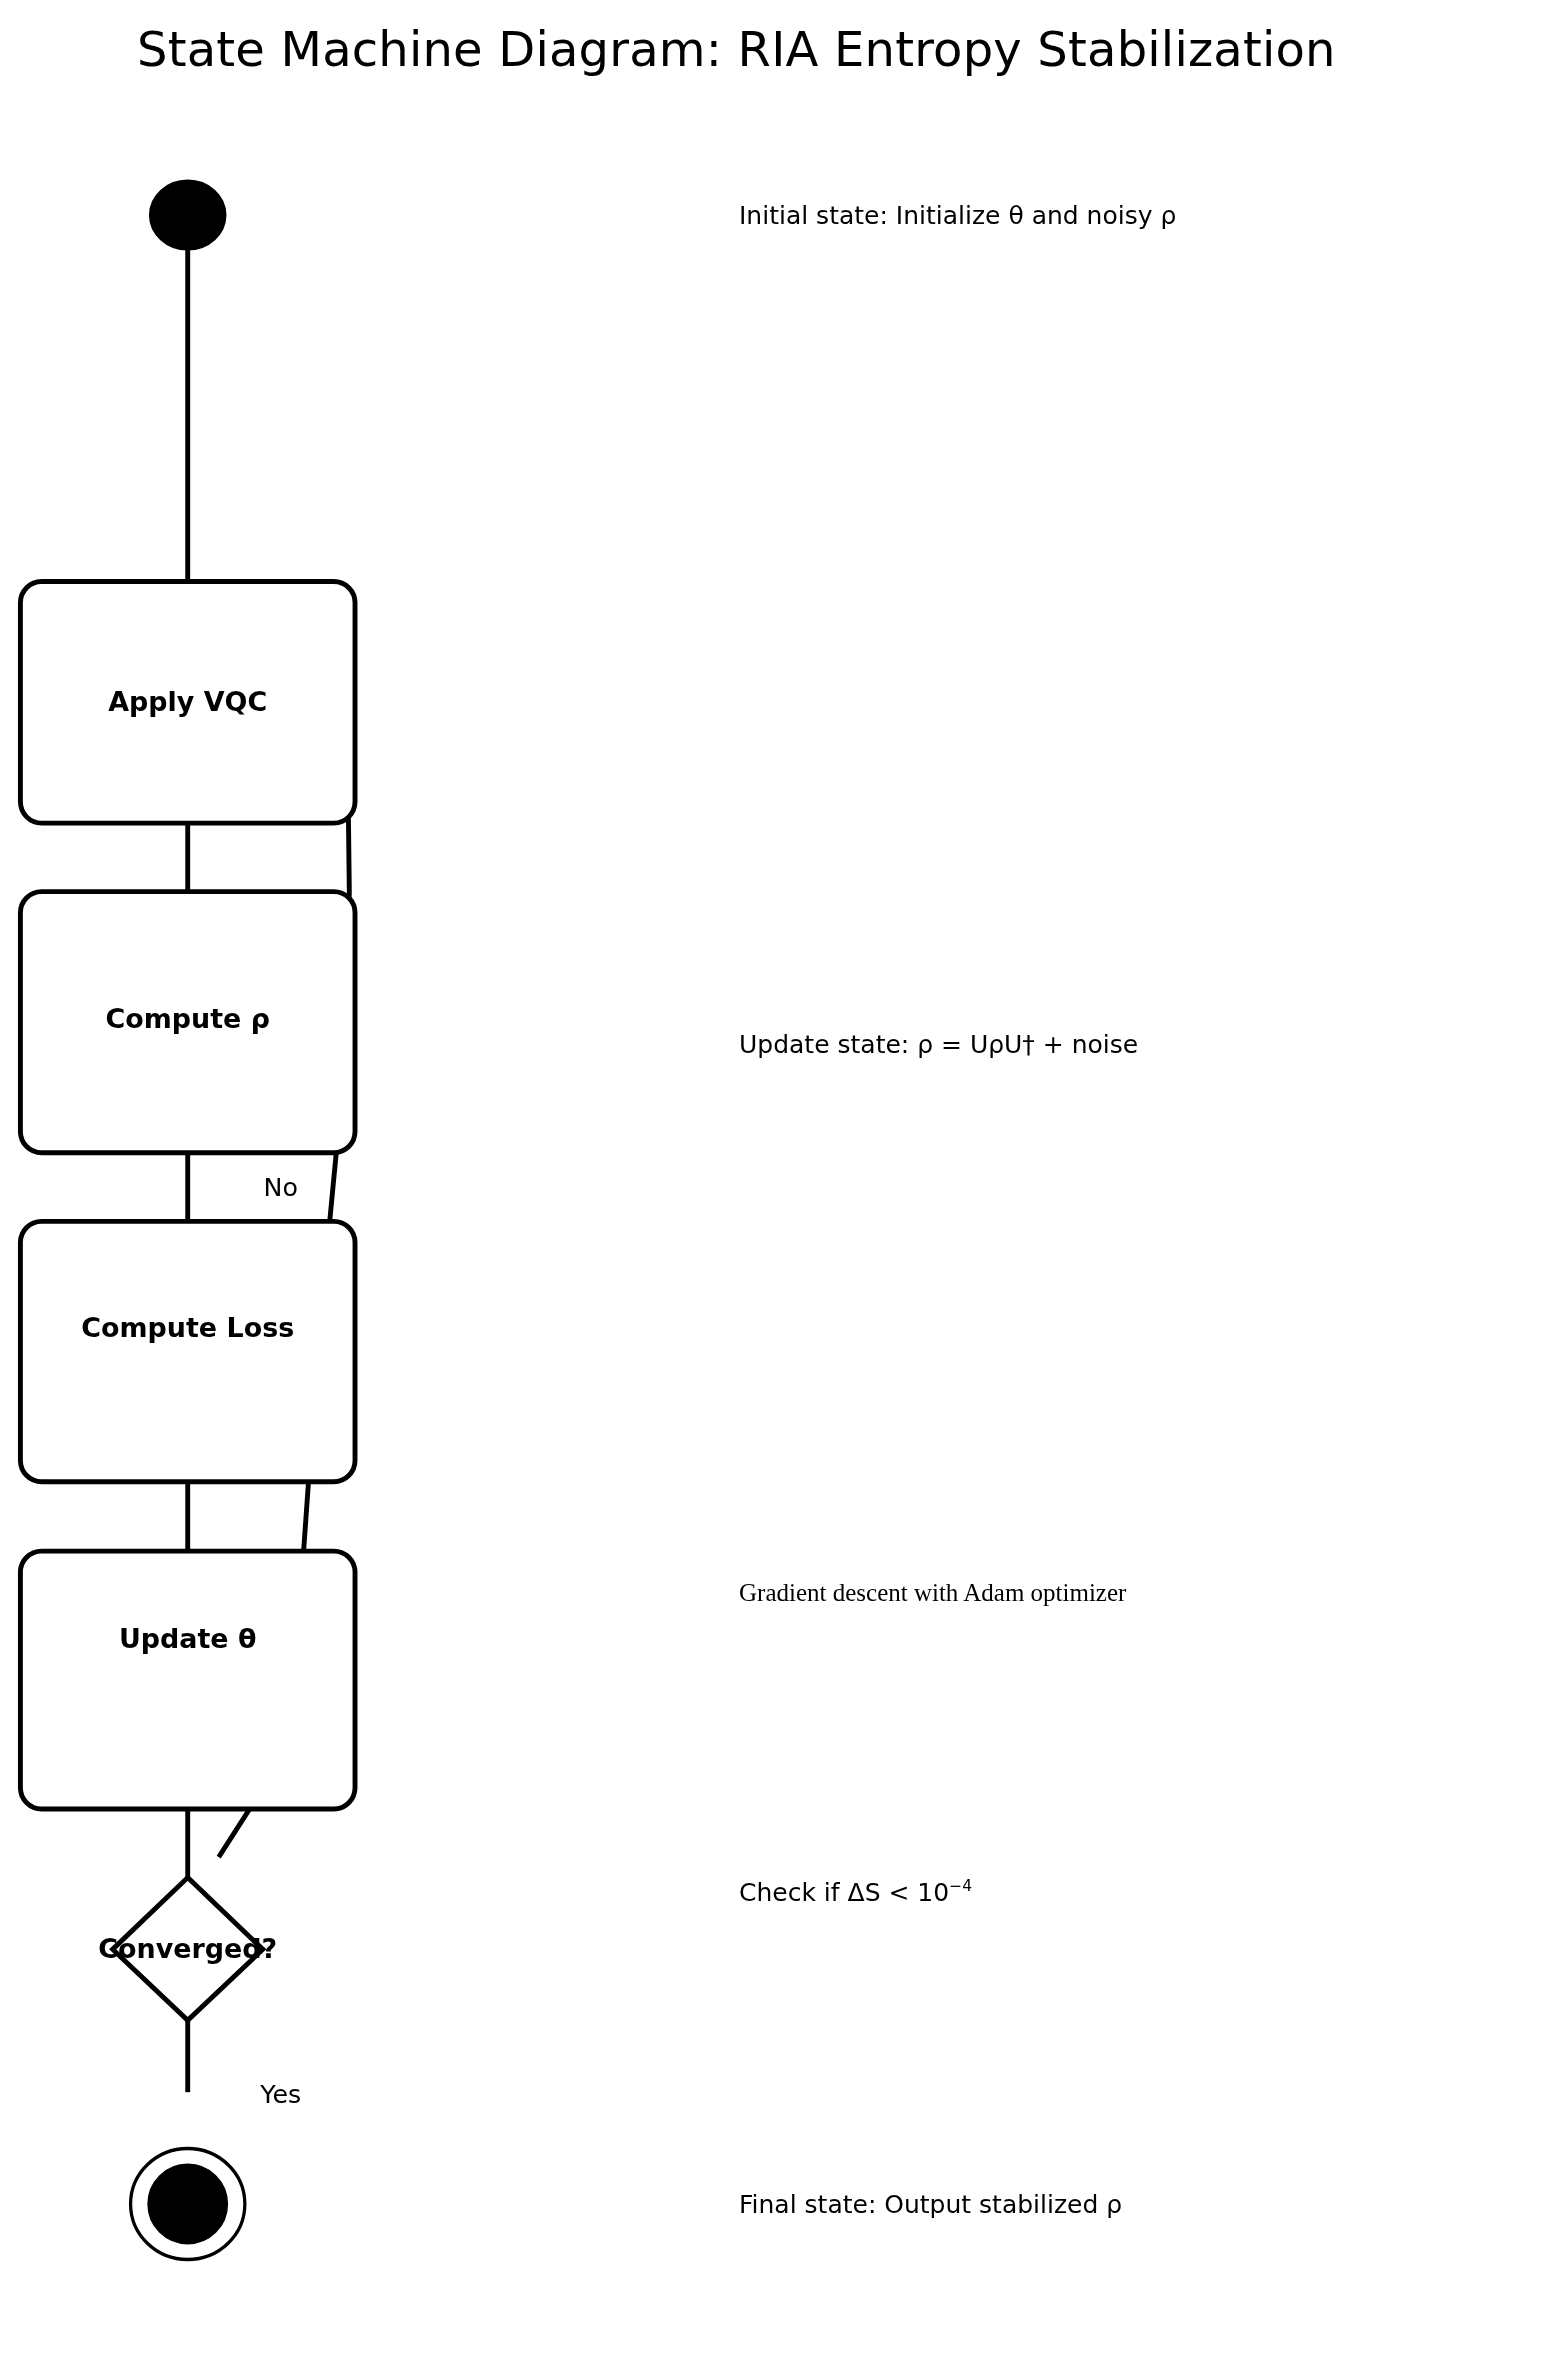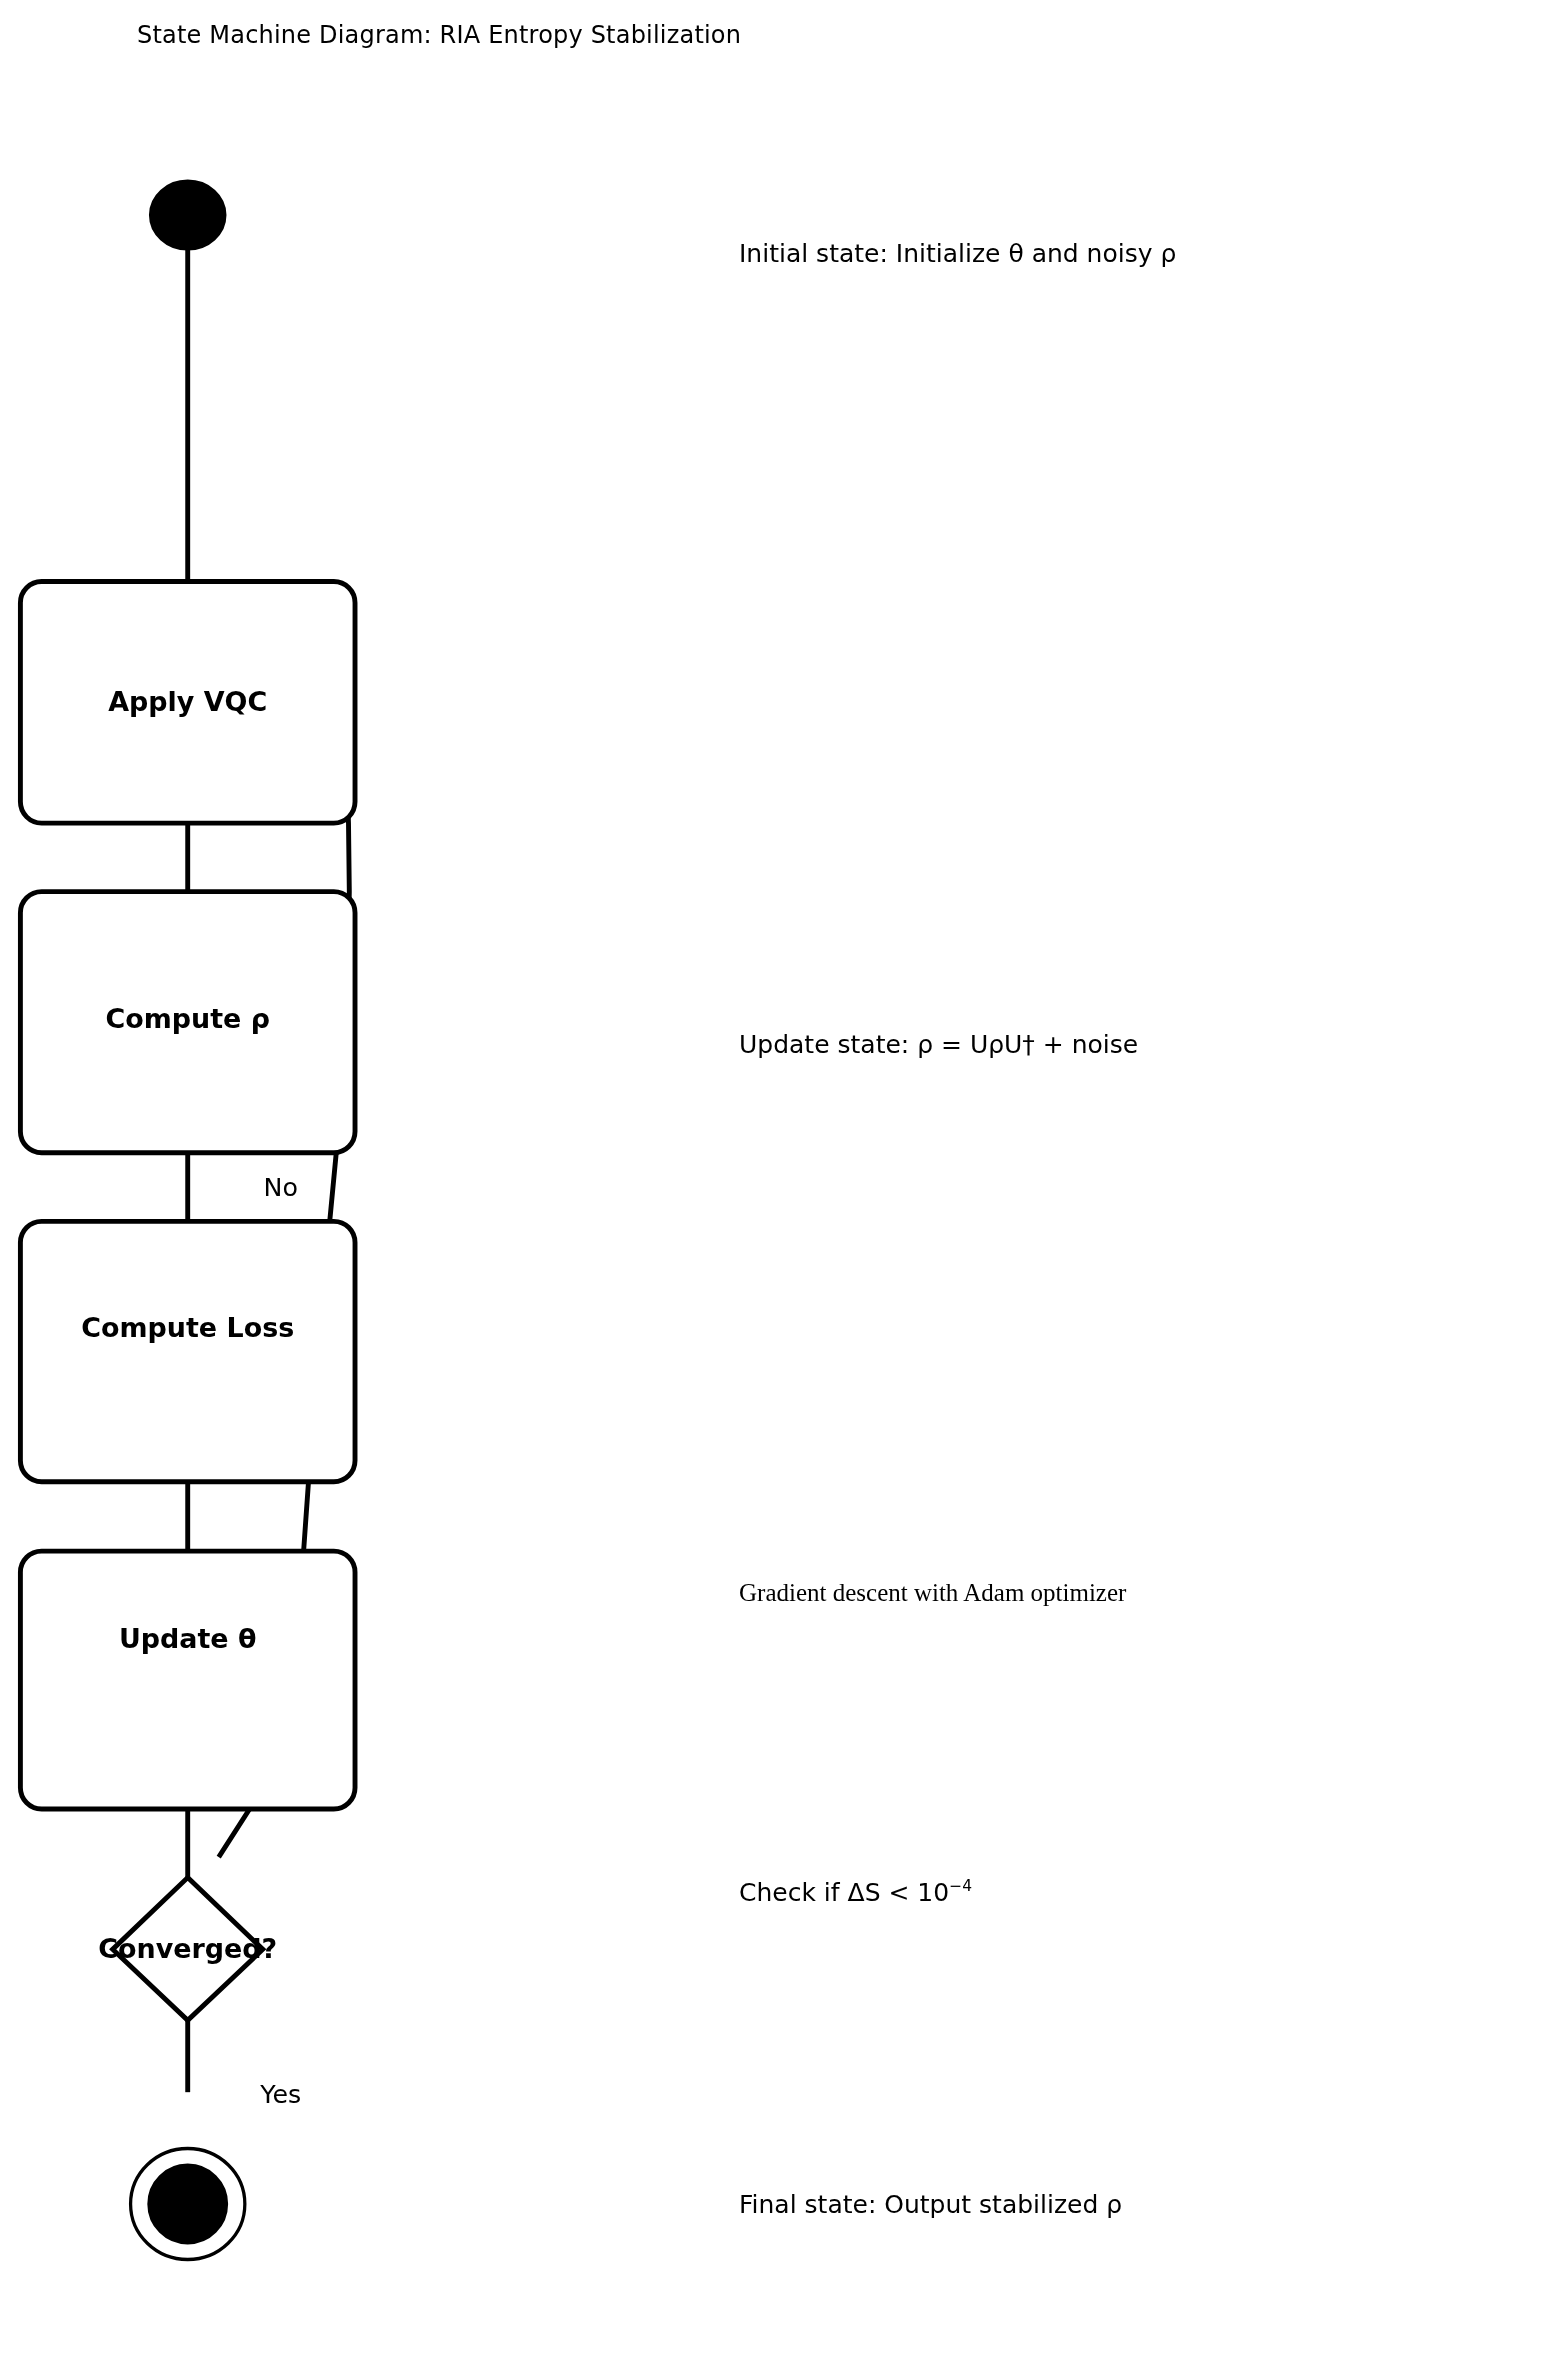--- a/index.html
+++ b/index.html
@@ -13,21 +13,21 @@
     width: 1567px;
     height: 2366px;
     background: #ffffff;
     font-family: "DejaVu Sans", "Liberation Sans", sans-serif;
     overflow: hidden;
   }
   #diagram-title {
     position: absolute;
     left: 137px;
     top: 21px;
-    font-size: 24px;
+    font-size: 48px;
     font-weight: 400;
     color: #000000;
     letter-spacing: 0.2px;
     white-space: nowrap;
   }
   svg#graph {
     position: absolute;
     left: 0;
     top: 0;
     width: 1567px;
@@ -140,21 +140,21 @@
 
     <ellipse class="shape-ring" cx="230" cy="2700" rx="70" ry="68"></ellipse>
     <ellipse class="shape-filled" cx="230" cy="2700" rx="48" ry="48"></ellipse>
 
     <text class="edge-label" x="344" y="1456">No</text>
 
     <text class="edge-label" x="344" y="2568">Yes</text>
 
   </svg>
 
-  <div class="annotation" style="top:215px;margin-top:38px;">Initial state: Initialize θ and noisy ρ</div>
+  <div class="annotation" style="top:215px;">Initial state: Initialize θ and noisy ρ</div>
 
 
   <div class="annotation" style="top:1044px;">Update state: ρ = UρU† + noise</div>
 
 
   <div class="annotation" style="top:1593px;font-family:Liberation Serif, serif;">Gradient descent with Adam optimizer</div>
 
   <div class="annotation" style="top:1892px;"><span>Check if ΔS &lt; 10</span><sup>−4</sup></div>
 
   <div class="annotation" style="top:2204px;">Final state: Output stabilized ρ</div>

